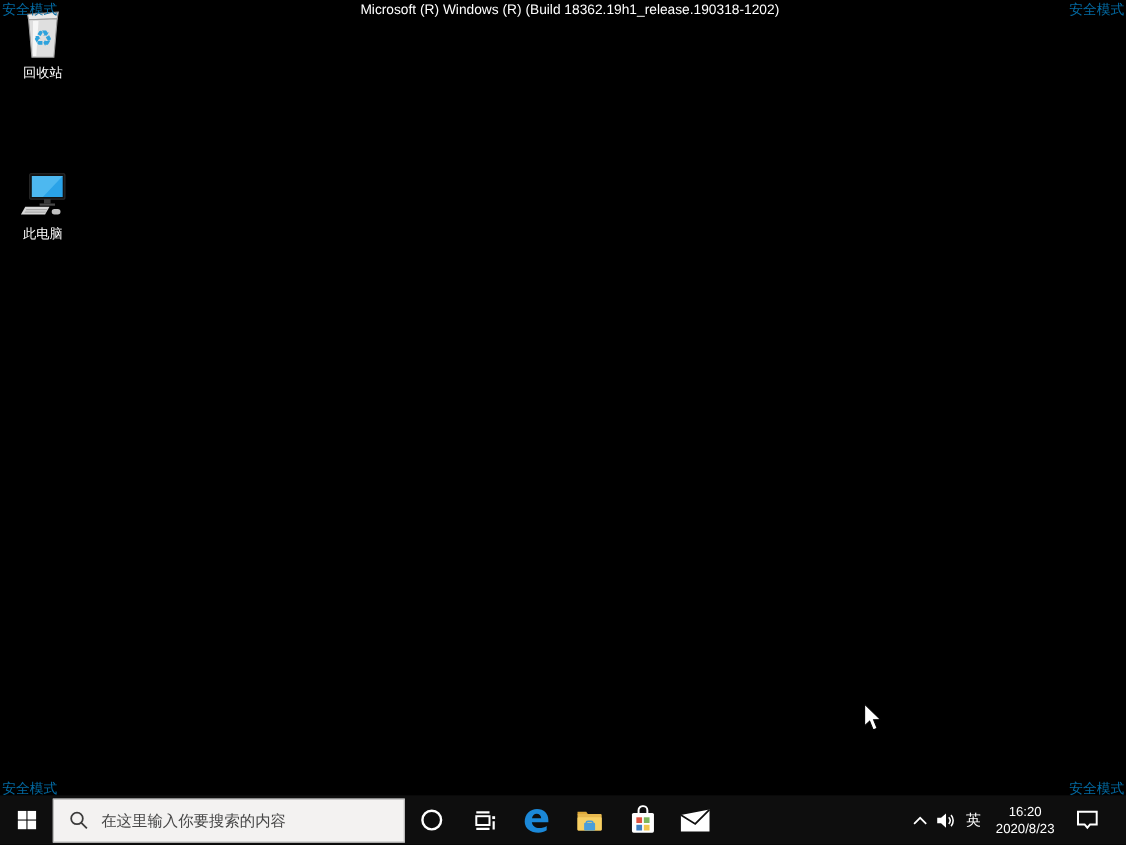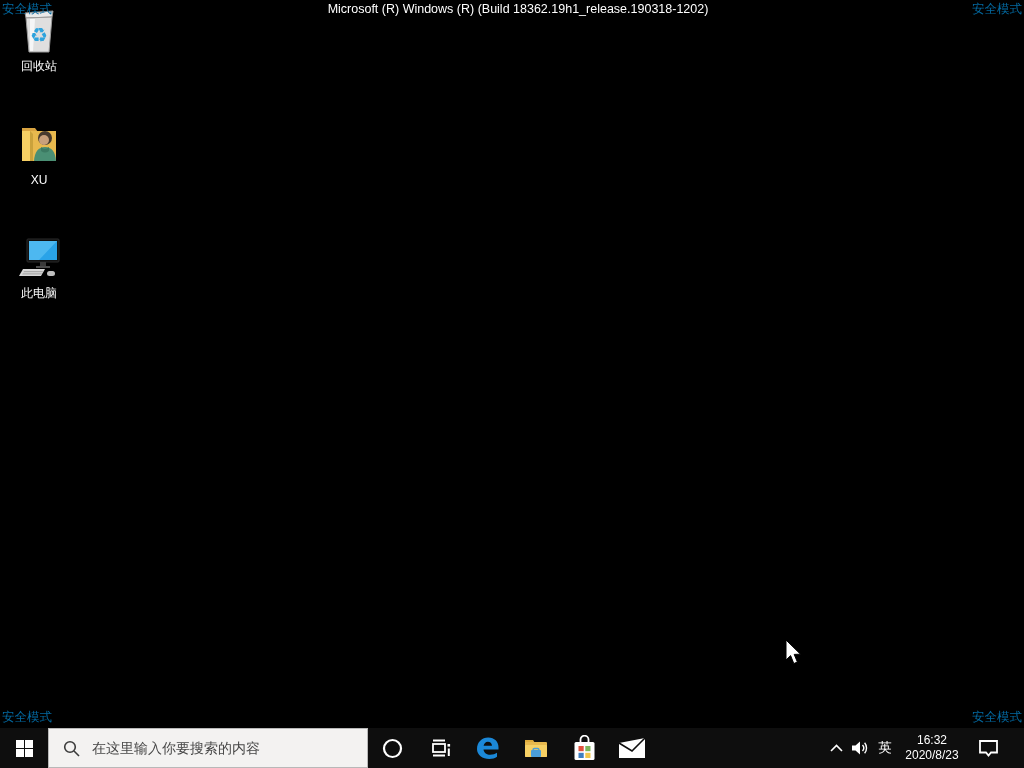--- a/index.html
+++ b/index.html
@@ -59,21 +59,21 @@
     max-width: 76px;
     word-break: break-all;
   }
   .gap1 { height: 33px; }
   .gap2 { height: 32px; }
   .gap3 { height: 30px; }
   
   .taskbar {
     position: absolute;
     left: 0; bottom: 0;
-    width: 1024px; height: 40px;
+    width: 1024px; height: 45px;
     background: #0e0e0e;
     display: flex;
     align-items: center;
     z-index: 10;
   }
   .tb-btn {
     width: 48px; height: 40px;
     display: flex; align-items: center; justify-content: center;
     flex: 0 0 auto;
   }
@@ -147,35 +147,20 @@
         <polygon points="8,7 36,5 35,11 9,12" fill="#e9e9e9" stroke="#9a9a9a" stroke-width="1"></polygon>
         <polygon points="9,12 35,11 32,46 12,46" fill="#dfdfdf" stroke="#9a9a9a" stroke-width="1"></polygon>
         <polygon points="13,13 18,13 16,45 13,45" fill="#f6f6f6"></polygon>
         <text x="22" y="36" text-anchor="middle" font-size="20" fill="#2ea3dd" font-family="'DejaVu Sans', sans-serif">♻</text>
       </svg>
     </span>
     <span class="label">回收站</span>
   </div>
   <div class="gap1"></div>
 
-  <div class="desk-icon">
-    <span class="glyph">
-      <svg width="48" height="48" viewBox="0 0 48 48">
-        <path d="M7 8 L20 8 L23 12 L7 12 Z" fill="#d9a441"></path>
-        <rect x="7" y="11" width="34" height="30" fill="#e8b94e"></rect>
-        <path d="M7 11 L15 11 L15 41 L7 41 Z" fill="#f7d064"></path>
-        <path d="M15 11 L18 14 L18 41 L15 41 Z" fill="#caa23c"></path>
-        <circle cx="30" cy="18" r="7" fill="#473a2e"></circle>
-        <circle cx="29" cy="20" r="5" fill="#c8a07c"></circle>
-        <path d="M19 41 Q20 27 30 27 Q40 27 41 41 Z" fill="#4a8f74"></path>
-        <path d="M26 27 Q30 31 34 27 L34 31 Q30 34 26 31 Z" fill="#3c7a62"></path>
-      </svg>
-    </span>
-    <span class="label">XU</span>
-  </div>
   <div class="gap2"></div>
 
   <div class="desk-icon">
     <span class="glyph">
       <svg width="48" height="48" viewBox="0 0 48 48">
         <rect x="12" y="6" width="32" height="23" rx="1" fill="#111" stroke="#2b2b2b" stroke-width="1"></rect>
         <polygon points="14,8 42,8 42,27 14,27" fill="#2aa3e8"></polygon>
         <polygon points="14,8 42,8 24,27 14,27" fill="#4db8f0"></polygon>
         <rect x="25" y="29" width="6" height="4" fill="#3a3a3a"></rect>
         <rect x="21" y="33" width="14" height="2" fill="#4a4a4a"></rect>
@@ -276,21 +261,21 @@
     </div>
     <div class="tray-item w24">
       <svg width="18" height="16" viewBox="0 0 18 16">
         <polygon points="1,5.5 4.5,5.5 9,1.5 9,14.5 4.5,10.5 1,10.5" fill="#fff"></polygon>
         <path d="M11.5 5 A4.5 4.5 0 0 1 11.5 11" fill="none" stroke="#fff" stroke-width="1.4"></path>
         <path d="M13.6 2.8 A8 8 0 0 1 13.6 13.2" fill="none" stroke="#fff" stroke-width="1.4"></path>
       </svg>
     </div>
     <div class="tray-item ime">英</div>
     <div class="tray-item clock">
-      <span>16:32</span>
+      <span>16:20</span>
       <span>2020/8/23</span>
     </div>
     <div class="tray-item action-center">
       <svg width="21" height="19" viewBox="0 0 21 19">
         <path d="M2 2 L19 2 L19 13.5 L13 13.5 L10.5 16.5 L8 13.5 L2 13.5 Z" fill="none" stroke="#fff" stroke-width="1.8"></path>
       </svg>
     </div>
   </div>
 </div>
 

